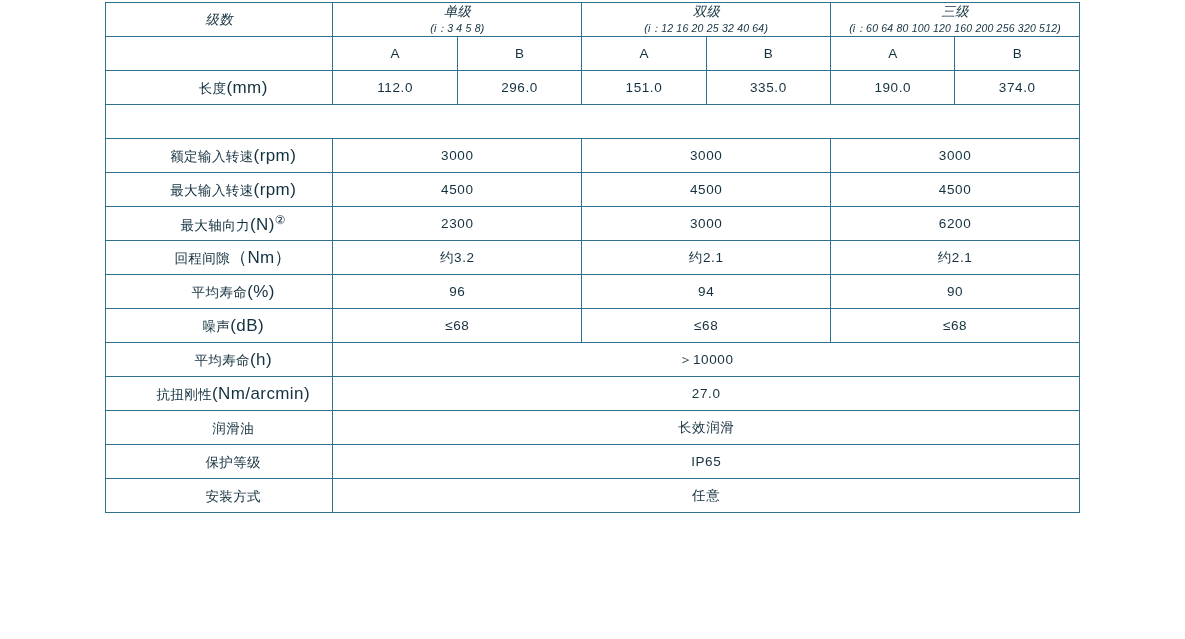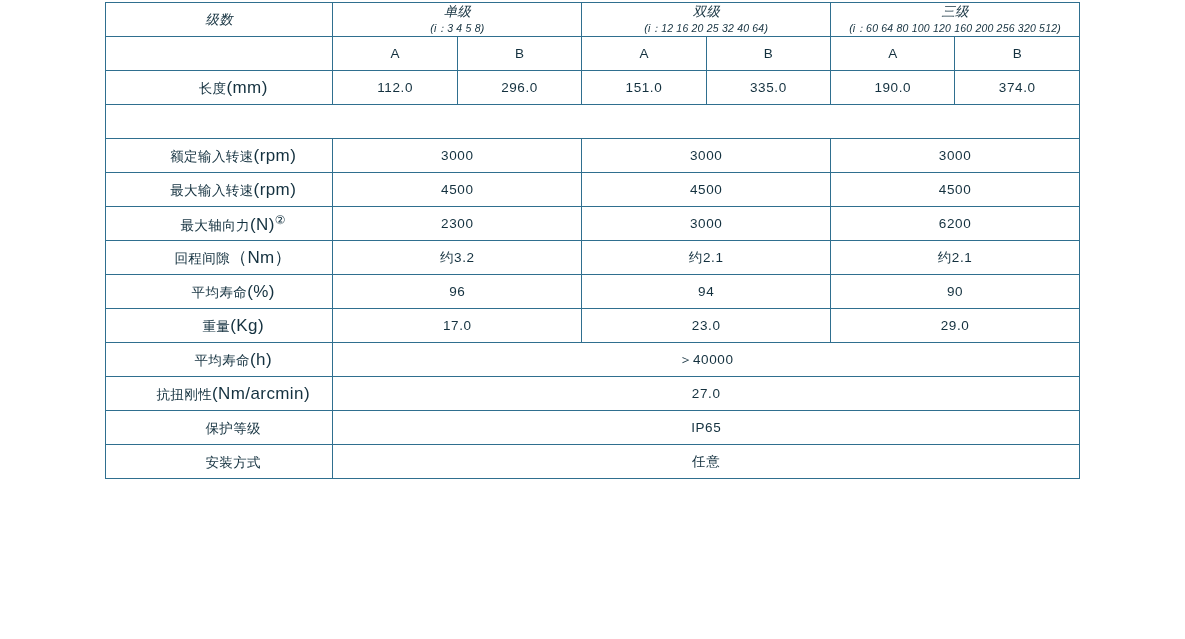--- a/index.html
+++ b/index.html
@@ -181,44 +181,50 @@
       <tr>
         <td class="label-cell">
           <span>平均寿命</span><span class="small-unit">(%)</span>
         </td>
         <td class="val" colspan="2">96</td>
         <td class="val" colspan="2">94</td>
         <td class="val" colspan="2">90</td>
       </tr>
 
 
-
-      <tr>
-        <td class="label-cell">
-          <span>重量</span><span class="small-unit">(Kg)</span>
-        </td>
-        <td class="val" colspan="2">17.0</td>
-        <td class="val" colspan="2">23.0</td>
-        <td class="val" colspan="2">29.0</td>
-      </tr>
+      <tr>
+        <td class="label-cell">
+          <span>噪声</span><span class="small-unit">(dB)</span>
+        </td>
+        <td class="val" colspan="2">≤68</td>
+        <td class="val" colspan="2">≤68</td>
+        <td class="val" colspan="2">≤68</td>
+      </tr>
+
 
       <tr>
         <td class="label-cell">
           <span>平均寿命</span><span class="small-unit">(h)</span>
         </td>
-        <td class="val" colspan="6">＞40000</td>
+        <td class="val" colspan="6">＞10000</td>
       </tr>
 
       <tr>
         <td class="label-cell">
           <span>抗扭刚性</span><span class="small-unit">(Nm/arcmin)</span>
         </td>
         <td class="val" colspan="6">27.0</td>
       </tr>
 
+      <tr>
+        <td class="label-cell">
+          <span>润滑油</span><span class="small-unit"></span>
+        </td>
+        <td class="val" colspan="6">长效润滑</td>
+      </tr>
 
 
       <tr>
         <td class="label-cell">
           <span>保护等级</span><span class="small-unit"></span>
         </td>
         <td class="val" colspan="6">IP65</td>
       </tr>
 
       <tr>

